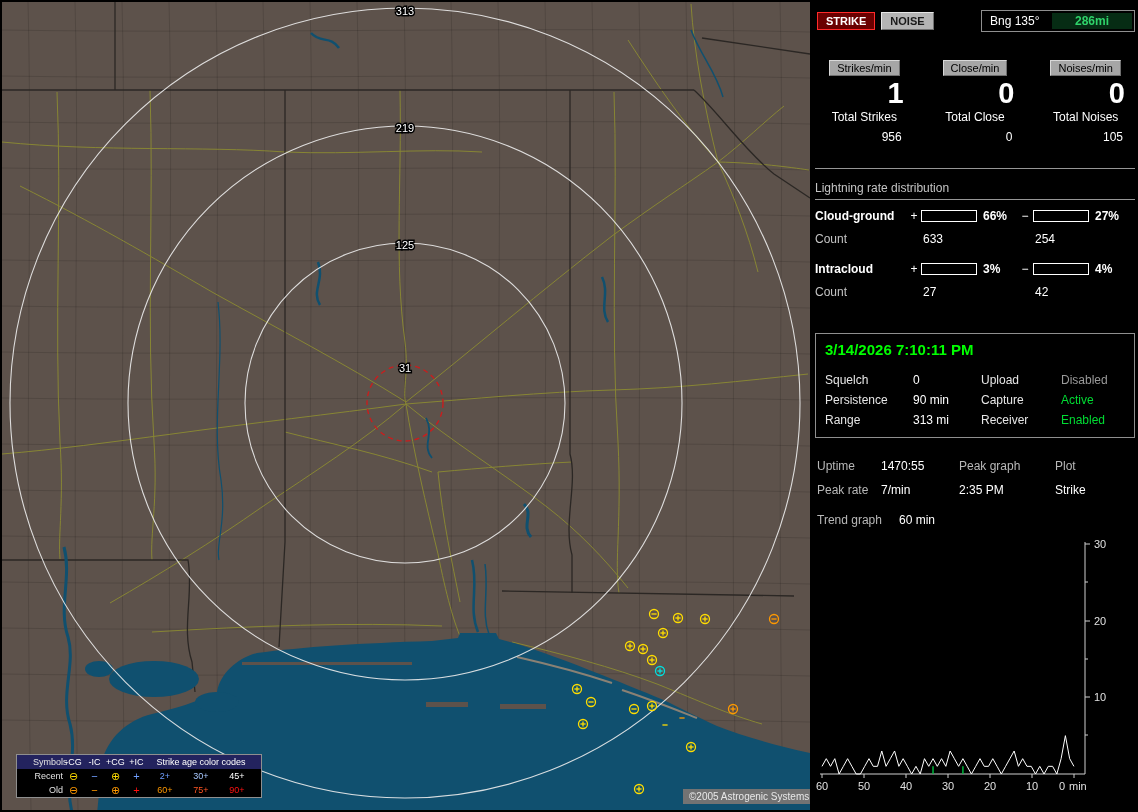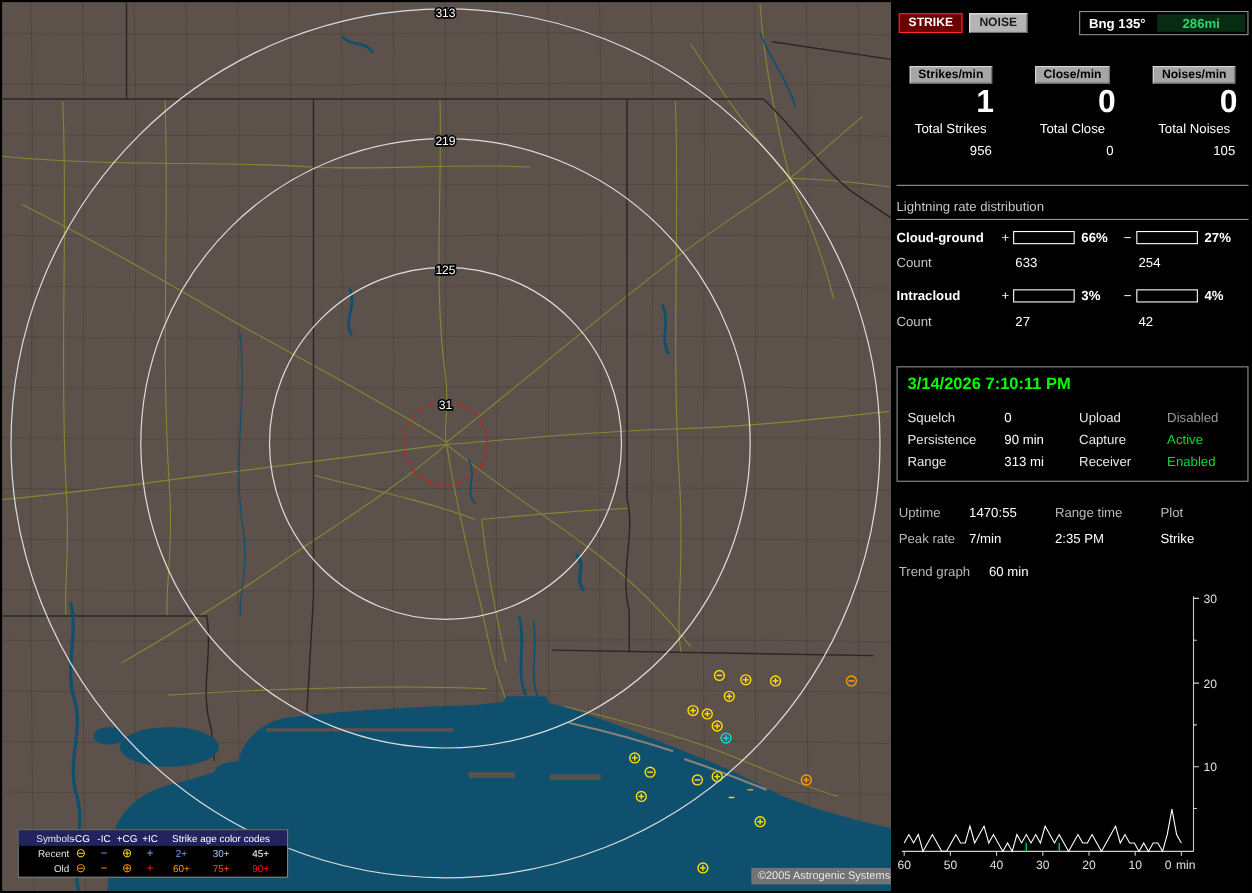--- a/index.html
+++ b/index.html
@@ -27,26 +27,26 @@
   
   .panel{position:absolute;left:815px;top:0;width:320px;height:712px;font-size:12px;}
   .top-strip{margin:10px 0 0 2px;display:flex;align-items:center;}
   .strike-btn{background:#6a0000;color:#fff;font-weight:bold;border:1px solid #ff2a2a;
               font-size:11px;padding:2px 8px;cursor:pointer;font-family:inherit;}
   .noise-btn{background:#b4b4b4;color:#1a1a1a;font-weight:bold;border:1px solid;
              border-color:#e6e6e6 #707070 #707070 #e6e6e6;font-size:11px;padding:2px 8px;
              margin-left:6px;cursor:pointer;font-family:inherit;}
   .bng-box{margin-left:auto;border:1px solid #8f8f8f;display:flex;align-items:center;
            justify-content:space-between;width:142px;padding:2px 2px 2px 8px;}
-  .bng-label{font-weight:bold;font-size:12px;}
+  .bng-label{font-weight:normal;font-size:12px;}
   .bng-value{color:#2fd36a;font-weight:bold;font-size:12px;background:#062c14;padding:1px 23px;}
 
   .rates{margin-top:28px;display:grid;grid-template-columns:1fr 1fr 1fr;column-gap:12px;}
   .rate-col{display:flex;flex-direction:column;}
-  .chip-wrap{text-align:center;font-weight:bold;}
+  .chip-wrap{text-align:center;}
   .chip{background:#a6a6a6;color:#000;font-size:11px;padding:1px 7px;display:inline-block;
         border:1px solid;border-color:#d8d8d8 #6f6f6f #6f6f6f #d8d8d8;}
   .big-num{font-size:29px;font-weight:bold;text-align:right;padding-right:10px;line-height:34px;}
   .total-label{font-size:12px;text-align:center;color:#fff;margin-top:0;}
   .total-value{text-align:right;padding-right:12px;font-size:12px;margin-top:6px;}
 
   hr.sep{border:none;border-top:1px solid #969696;margin:24px 0 0 0;}
 
   .dist-title{color:#c4c4c4;font-size:12px;margin-top:12px;border-bottom:1px solid #969696;
               padding-bottom:4px;}
@@ -402,21 +402,21 @@
       <span class="st-v">313 mi</span>
       <span class="st-l">Receiver</span>
       <span class="st-v v-green">Enabled</span>
     </div>
   </div>
 
   <div class="stats">
     <div class="stats-row">
       <span class="lbl">Uptime</span>
       <span class="val">1470:55</span>
-      <span class="lbl">Range time</span>
+      <span class="lbl">Peak graph</span>
       <span class="lbl">Plot</span>
     </div>
     <div class="stats-row">
       <span class="lbl">Peak rate</span>
       <span class="val">7/min</span>
       <span class="val">2:35 PM</span>
       <span class="val">Strike</span>
     </div>
     <div class="stats-row3">
       <span class="lbl">Trend graph</span>

